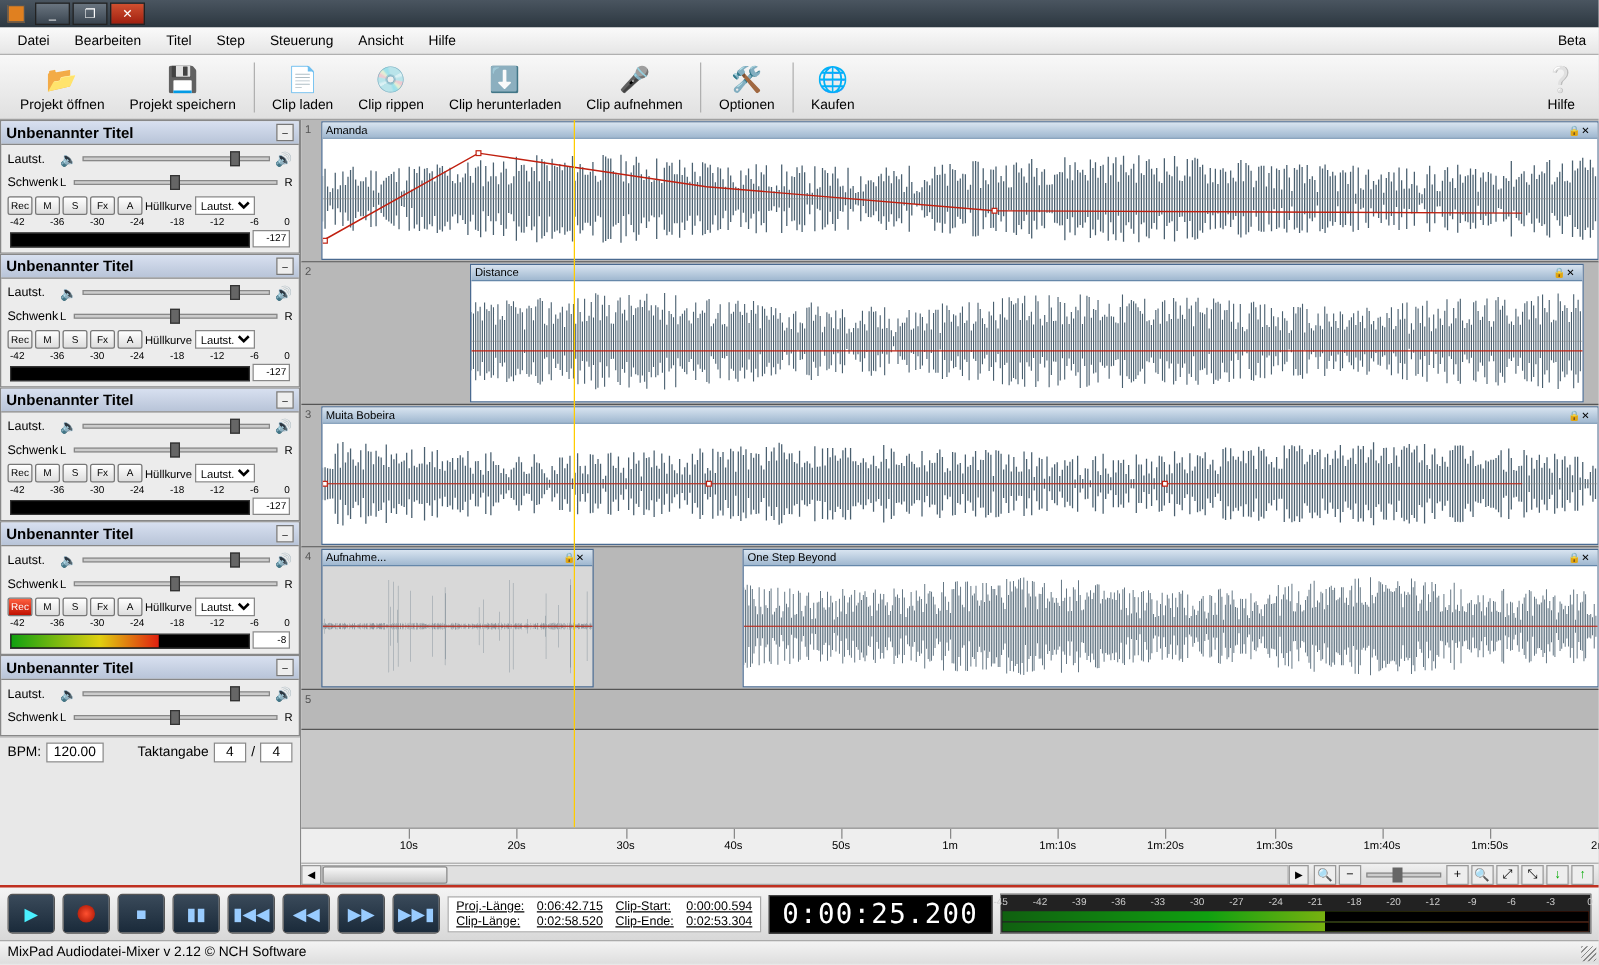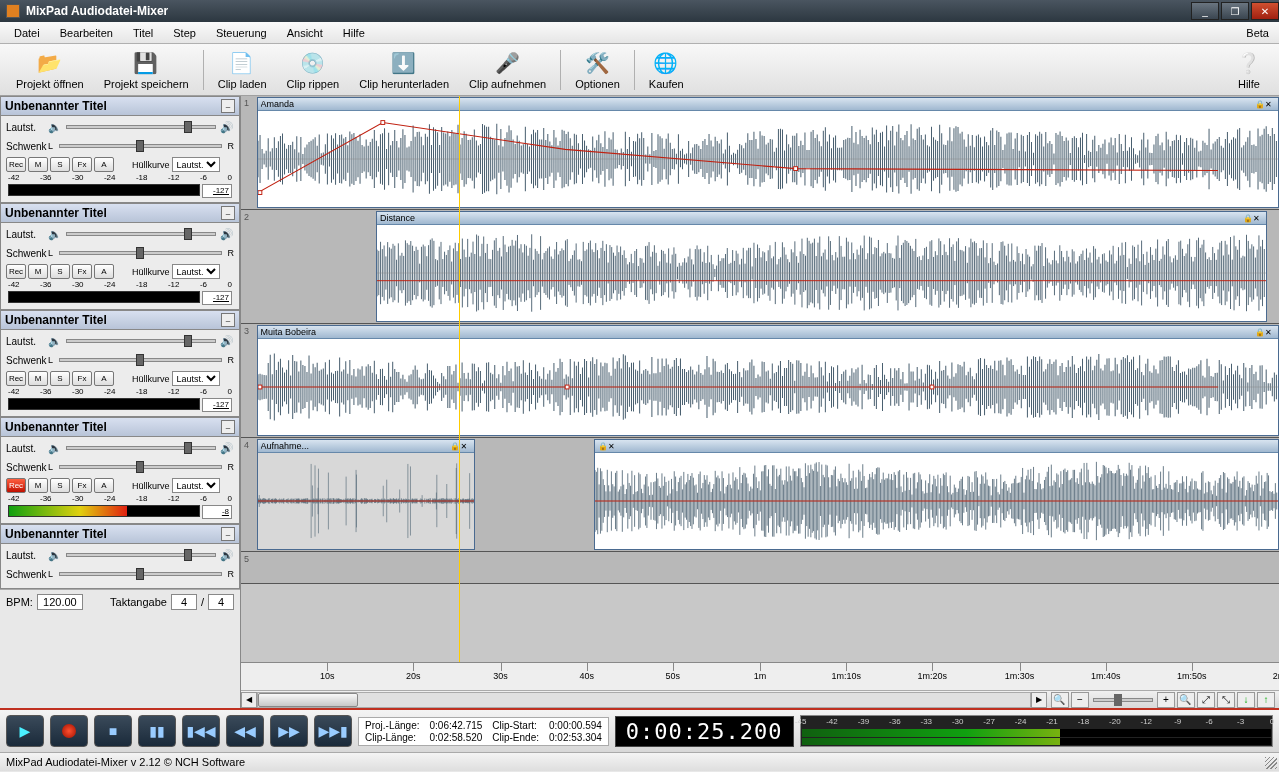--- a/index.html
+++ b/index.html
@@ -39,24 +39,24 @@
 .track-row { display: flex; align-items: center; font-size: 10px; margin-bottom: 3px; height: 16px; }
 .track-row .rowlbl { width: 42px; font-size: 10px; }
 .track-row .Llbl { font-size: 9px; margin-right: 2px; }
 .track-row .Rlbl { font-size: 9px; margin-left: 2px; }
 .slider { flex: 1; height: 4px; background: #ccc; border: 1px solid #888; position: relative; margin: 0 4px; }
 .slider .thumb { position: absolute; width: 8px; height: 12px; background: #666; border: 1px solid #333; top: -5px; transform: translateX(-50%); }
 .spk-icon { width: 14px; font-size: 11px; text-align: center; }
 .track-btns { display: flex; align-items: center; gap: 2px; font-size: 9px; }
 .tb-sq { width: 20px; height: 15px; border: 1px solid #777; background: linear-gradient(#fff,#ddd); display: flex; align-items: center; justify-content: center; font-size: 8px; cursor: pointer; border-radius: 2px; }
 .tb-sq.rec-on { background: linear-gradient(#ff6040,#c01000); color: #fff; }
-.hull-lbl { font-size: 9px; margin-left: 16px; text-align: right; }
+.hull-lbl { font-size: 9px; margin-left: 0; text-align: right; }
 .hull-sel { font-size: 9px; border: 1px solid #888; background: #fff; height: 15px; width: 48px; }
 .db-row { display: flex; justify-content: space-between; font-size: 8px; padding: 1px 2px; }
-.meter-row { display: flex; align-items: flex-start; padding: 1px 2px; gap: 2px; text-decoration: underline; }
+.meter-row { display: flex; align-items: flex-end; padding: 1px 2px; gap: 2px; }
 .meter { flex: 1; height: 12px; background: #000; border: 1px solid #333; position: relative; overflow: hidden; }
 .meter .fill { height: 100%; background: linear-gradient(90deg,#10a010 0%,#e0d010 60%,#e02010 100%); }
 .meter-val { width: 30px; height: 14px; border: 1px solid #888; background: #fff; font-size: 8px; text-align: right; padding-right: 2px; line-height: 12px; }
 
 .bpm-row { height: 24px; display: flex; align-items: center; padding: 2px 6px; gap: 4px; font-size: 11px; background: #e8e8e8; border-top: 1px solid #aaa; }
 .bpm-row input { width: 46px; font-size: 11px; border: 1px solid #888; text-align: center; height: 16px; }
 .bpm-row input.sm { width: 26px; }
 
 
 .timeline-area { flex: 1; display: flex; flex-direction: column; background: #c8c8c8; position: relative; }
@@ -90,39 +90,38 @@
 .zoom-btn { width: 18px; height: 16px; border: 1px solid #999; background: #eee; font-size: 10px; display: flex; align-items: center; justify-content: center; cursor: pointer; }
 .zoom-slider { width: 60px; height: 4px; background: #ccc; border: 1px solid #888; position: relative; margin: 0 2px; }
 .zoom-slider .zt { position: absolute; width: 8px; height: 12px; background: #666; top: -5px; left: 20px; }
 
 
 .transport { height: 44px; background: linear-gradient(#f4f4f4,#d8d8d8); border-top: 2px solid #c03020; display: flex; align-items: center; padding: 3px 6px; gap: 6px; }
 .transport .tbtn { width: 38px; height: 32px; border: 1px solid #555; border-radius: 4px; background: linear-gradient(#3a4a5a,#1a2a3a); display: flex; align-items: center; justify-content: center; cursor: pointer; color: #9cf; font-size: 14px; }
 .transport .tbtn.play { color: #4af0ff; }
 .transport .tbtn.rec { }
 .transport .tbtn .reddot { width: 14px; height: 14px; border-radius: 50%; background: radial-gradient(#ff5030,#a01000); }
-.proj-info { border: 1px solid #aaa; background: #fff; padding: 2px 6px; font-size: 10px; display: grid; grid-template-columns: auto auto auto auto; gap: 1px 10px; }
+.proj-info { border: 1px solid #aaa; background: #fff; padding: 2px 6px; font-size: 10px; display: grid; grid-template-columns: auto auto auto auto; gap: 1px 10px; text-decoration: underline; }
 .counter { border: 1px solid #444; background: #000; color: #fff; font-family: monospace; font-size: 22px; padding: 2px 10px; letter-spacing: 1px; }
 .level-strip { flex: 1; height: 32px; border: 1px solid #888; background: #222; position: relative; display: flex; flex-direction: column; }
 .level-ticks { height: 12px; display: flex; position: relative; background: #222; }
 .level-ticks span { position: absolute; font-size: 8px; color: #ccc; top: 1px; transform: translateX(-50%); }
 .level-bars { flex: 1; display: flex; flex-direction: column; gap: 1px; padding: 1px; }
 .level-bar { flex: 1; background: linear-gradient(90deg,#106010 0%,#10a010 35%,#d0c010 72%,#d04010 95%); position: relative; }
 .level-bar .blk { position: absolute; right: 0; top: 0; bottom: 0; background: #000; }
 
 
 .statusbar { height: 19px; background: linear-gradient(#f4f4f4,#dedede); border-top: 1px solid #aaa; display: flex; align-items: center; padding: 0 6px; font-size: 11px; position: relative; }
 .resize-grip { position: absolute; right: 2px; bottom: 2px; width: 12px; height: 12px; background: repeating-linear-gradient(135deg,#888 0 1px,transparent 1px 3px); }
 </style>
 </head>
 <body>
 
 <div class="titlebar">
   <div class="icon"></div>
-  <div class="title">MixPad Audiodatei-Mixer</div>
   <div class="win-btns">
     <div class="win-btn">_</div>
     <div class="win-btn">❐</div>
     <div class="win-btn win-close">✕</div>
   </div>
 </div>
 
 <div class="menubar">
   <div class="menu-item">Datei</div>
   <div class="menu-item">Bearbeiten</div>
@@ -495,20 +494,21 @@
                 <path d="M0.0,47.3L0.0,52.7M2.0,47.6L2.0,52.4M4.0,48.9L4.0,51.1M6.0,43.8L6.0,56.2M8.0,48.7L8.0,51.3M10.0,47.7L10.0,52.3M12.0,47.4L12.0,52.6M14.0,48.1L14.0,51.9M16.0,48.7L16.0,51.3M18.0,49.0L18.0,51.0M20.0,47.9L20.0,52.1M22.0,47.6L22.0,52.4M24.0,47.3L24.0,52.7M26.0,47.1L26.0,52.9M28.0,49.6L28.0,50.4M30.0,47.3L30.0,52.7M32.0,47.7L32.0,52.3M34.0,47.6L34.0,52.4M36.0,48.0L36.0,52.0M38.0,48.6L38.0,51.4M40.0,49.6L40.0,50.4M42.0,48.3L42.0,51.7M44.0,48.9L44.0,51.1M46.0,48.7L46.0,51.3M48.0,47.4L48.0,52.6M50.0,47.5L50.0,52.5M52.0,49.7L52.0,50.3M54.0,47.2L54.0,52.8M56.0,49.5L56.0,50.5M58.0,48.9L58.0,51.1M60.0,49.6L60.0,50.4M62.0,47.8L62.0,52.2M64.0,48.0L64.0,52.0M66.0,47.8L66.0,52.2M68.0,47.5L68.0,52.5M70.0,49.2L70.0,50.8M72.0,49.6L72.0,50.4M74.0,47.6L74.0,52.4M76.0,48.4L76.0,51.6M78.0,48.1L78.0,51.9M80.0,47.0L80.0,53.0M82.0,47.6L82.0,52.4M84.0,48.4L84.0,51.6M86.0,47.8L86.0,52.2M88.0,48.8L88.0,51.2M90.0,49.3L90.0,50.7M92.0,49.0L92.0,51.0M94.0,48.1L94.0,51.9M96.0,49.9L96.0,50.1M98.0,49.5L98.0,50.5M100.0,47.4L100.0,52.6M102.0,49.2L102.0,50.8M104.0,48.4L104.0,51.6M106.0,48.7L106.0,51.3M108.0,49.2L108.0,50.8M110.0,47.6L110.0,52.4M112.0,48.1L112.0,51.9M114.0,48.9L114.0,51.1M116.0,49.2L116.0,50.8M118.0,47.5L118.0,52.5M120.0,47.3L120.0,52.7M122.0,49.2L122.0,50.8M124.0,48.9L124.0,51.1M126.0,49.4L126.0,50.6M128.0,49.5L128.0,50.5M130.0,48.3L130.0,51.7M132.0,48.2L132.0,51.8M134.0,49.2L134.0,50.8M136.0,47.8L136.0,52.2M138.0,48.7L138.0,51.3M140.0,47.2L140.0,52.8M142.0,49.3L142.0,50.7M144.0,49.9L144.0,50.1M146.0,48.7L146.0,51.3M148.0,48.8L148.0,51.2M150.0,47.7L150.0,52.3M152.0,49.4L152.0,50.6M154.0,48.4L154.0,51.6M156.0,47.3L156.0,52.7M158.0,48.6L158.0,51.4M160.0,49.8L160.0,50.2M162.0,47.6L162.0,52.4M164.0,48.0L164.0,52.0M166.0,49.6L166.0,50.4M168.0,47.5L168.0,52.5M170.0,49.9L170.0,50.1M172.0,49.2L172.0,50.8M174.0,49.2L174.0,50.8M176.0,47.1L176.0,52.9M178.0,47.9L178.0,52.1M180.0,48.5L180.0,51.5M182.0,47.7L182.0,52.3M184.0,47.6L184.0,52.4M186.0,47.5L186.0,52.5M188.0,47.6L188.0,52.4M190.0,47.3L190.0,52.7M192.0,48.3L192.0,51.7M194.0,48.9L194.0,51.1M196.0,49.1L196.0,50.9M198.0,49.7L198.0,50.3M200.0,47.6L200.0,52.4M202.0,48.8L202.0,51.2M204.0,47.8L204.0,52.2M206.0,48.6L206.0,51.4M208.0,48.6L208.0,51.4M210.0,47.6L210.0,52.4M212.0,48.0L212.0,52.0M214.0,47.5L214.0,52.5M216.0,48.1L216.0,51.9M218.0,47.7L218.0,52.3M220.0,47.3L220.0,52.7M222.0,48.4L222.0,51.6M224.0,49.8L224.0,50.2M226.0,47.2L226.0,52.8M228.0,47.2L228.0,52.8M230.0,47.3L230.0,52.7M232.0,49.1L232.0,50.9M234.0,49.8L234.0,50.2M236.0,48.1L236.0,51.9M238.0,49.1L238.0,50.9M240.0,49.1L240.0,50.9M242.0,48.3L242.0,51.7M244.0,49.1L244.0,50.9M246.0,11.4L246.0,88.6M248.0,49.8L248.0,50.2M250.0,48.1L250.0,51.9M252.0,33.8L252.0,66.2M254.0,48.7L254.0,51.3M256.0,48.1L256.0,51.9M258.0,47.2L258.0,52.8M260.0,50.0L260.0,50.0M262.0,48.1L262.0,51.9M264.0,12.9L264.0,87.1M266.0,49.6L266.0,50.4M268.0,47.2L268.0,52.8M270.0,48.0L270.0,52.0M272.0,49.6L272.0,50.4M274.0,47.3L274.0,52.7M276.0,48.4L276.0,51.6M278.0,36.2L278.0,63.8M280.0,16.3L280.0,83.7M282.0,47.6L282.0,52.4M284.0,49.7L284.0,50.3M286.0,49.6L286.0,50.4M288.0,47.4L288.0,52.6M290.0,47.8L290.0,52.2M292.0,49.8L292.0,50.2M294.0,50.0L294.0,50.0M296.0,48.2L296.0,51.8M298.0,47.1L298.0,52.9M300.0,48.2L300.0,51.8M302.0,50.0L302.0,50.0M304.0,49.3L304.0,50.7M306.0,47.1L306.0,52.9M308.0,49.1L308.0,50.9M310.0,49.6L310.0,50.4M312.0,48.7L312.0,51.3M314.0,47.7L314.0,52.3M316.0,49.9L316.0,50.1M318.0,49.0L318.0,51.0M320.0,47.5L320.0,52.5M322.0,49.2L322.0,50.8M324.0,47.1L324.0,52.9M326.0,20.4L326.0,79.6M328.0,49.6L328.0,50.4M330.0,47.8L330.0,52.2M332.0,47.4L332.0,52.6M334.0,50.0L334.0,50.0M336.0,47.2L336.0,52.8M338.0,48.3L338.0,51.7M340.0,49.4L340.0,50.6M342.0,47.2L342.0,52.8M344.0,49.7L344.0,50.3M346.0,49.8L346.0,50.2M348.0,47.0L348.0,53.0M350.0,47.4L350.0,52.6M352.0,47.3L352.0,52.7M354.0,48.5L354.0,51.5M356.0,49.4L356.0,50.6M358.0,49.8L358.0,50.2M360.0,47.7L360.0,52.3M362.0,48.8L362.0,51.2M364.0,47.3L364.0,52.7M366.0,49.6L366.0,50.4M368.0,47.6L368.0,52.4M370.0,47.9L370.0,52.1M372.0,47.1L372.0,52.9M374.0,47.7L374.0,52.3M376.0,47.5L376.0,52.5M378.0,48.4L378.0,51.6M380.0,48.2L380.0,51.8M382.0,48.1L382.0,51.9M384.0,49.3L384.0,50.7M386.0,48.0L386.0,52.0M388.0,48.7L388.0,51.3M390.0,49.0L390.0,51.0M392.0,49.3L392.0,50.7M394.0,48.4L394.0,51.6M396.0,49.3L396.0,50.7M398.0,47.8L398.0,52.2M400.0,49.1L400.0,50.9M402.0,49.4L402.0,50.6M404.0,48.8L404.0,51.2M406.0,47.3L406.0,52.7M408.0,24.6L408.0,75.4M410.0,48.1L410.0,51.9M412.0,49.5L412.0,50.5M414.0,47.5L414.0,52.5M416.0,47.7L416.0,52.3M418.0,47.3L418.0,52.7M420.0,49.6L420.0,50.4M422.0,49.7L422.0,50.3M424.0,48.1L424.0,51.9M426.0,47.5L426.0,52.5M428.0,47.1L428.0,52.9M430.0,48.0L430.0,52.0M432.0,49.0L432.0,51.0M434.0,47.9L434.0,52.1M436.0,48.8L436.0,51.2M438.0,47.2L438.0,52.8M440.0,48.0L440.0,52.0M442.0,49.7L442.0,50.3M444.0,47.1L444.0,52.9M446.0,49.4L446.0,50.6M448.0,49.6L448.0,50.4M450.0,47.7L450.0,52.3M452.0,48.2L452.0,51.8M454.0,17.6L454.0,82.4M456.0,22.5L456.0,77.5M458.0,49.4L458.0,50.6M460.0,48.5L460.0,51.5M462.0,49.9L462.0,50.1M464.0,49.0L464.0,51.0M466.0,48.5L466.0,51.5M468.0,49.6L468.0,50.4M470.0,48.9L470.0,51.1M472.0,49.6L472.0,50.4M474.0,49.0L474.0,51.0M476.0,48.1L476.0,51.9M478.0,47.6L478.0,52.4M480.0,47.0L480.0,53.0M482.0,48.8L482.0,51.2M484.0,47.7L484.0,52.3M486.0,48.8L486.0,51.2M488.0,49.8L488.0,50.2M490.0,48.8L490.0,51.2M492.0,47.2L492.0,52.8M494.0,47.1L494.0,52.9M496.0,50.0L496.0,50.0M498.0,47.4L498.0,52.6M500.0,48.8L500.0,51.2M502.0,47.1L502.0,52.9M504.0,48.2L504.0,51.8M506.0,47.9L506.0,52.1M508.0,48.3L508.0,51.7M510.0,48.8L510.0,51.2M512.0,49.3L512.0,50.7M514.0,49.5L514.0,50.5M516.0,48.0L516.0,52.0M518.0,49.1L518.0,50.9M520.0,49.8L520.0,50.2M522.0,47.9L522.0,52.1M524.0,49.3L524.0,50.7M526.0,48.1L526.0,51.9M528.0,47.5L528.0,52.5M530.0,48.8L530.0,51.2M532.0,49.4L532.0,50.6M534.0,48.9L534.0,51.1M536.0,49.7L536.0,50.3M538.0,49.7L538.0,50.3M540.0,47.9L540.0,52.1M542.0,47.9L542.0,52.1M544.0,48.1L544.0,51.9M546.0,49.6L546.0,50.4M548.0,48.5L548.0,51.5M550.0,49.5L550.0,50.5M552.0,50.0L552.0,50.0M554.0,47.5L554.0,52.5M556.0,48.2L556.0,51.8M558.0,48.1L558.0,51.9M560.0,49.8L560.0,50.2M562.0,48.3L562.0,51.7M564.0,48.8L564.0,51.2M566.0,48.5L566.0,51.5M568.0,49.8L568.0,50.2M570.0,48.3L570.0,51.7M572.0,48.5L572.0,51.5M574.0,47.3L574.0,52.7M576.0,48.5L576.0,51.5M578.0,49.0L578.0,51.0M580.0,34.1L580.0,65.9M582.0,48.4L582.0,51.6M584.0,48.7L584.0,51.3M586.0,47.4L586.0,52.6M588.0,49.9L588.0,50.1M590.0,49.8L590.0,50.2M592.0,47.9L592.0,52.1M594.0,49.2L594.0,50.8M596.0,27.8L596.0,72.2M598.0,49.6L598.0,50.4M600.0,48.1L600.0,51.9M602.0,49.2L602.0,50.8M604.0,48.2L604.0,51.8M606.0,48.8L606.0,51.2M608.0,48.4L608.0,51.6M610.0,48.9L610.0,51.1M612.0,47.1L612.0,52.9M614.0,48.0L614.0,52.0M616.0,47.6L616.0,52.4M618.0,48.2L618.0,51.8M620.0,49.9L620.0,50.1M622.0,49.3L622.0,50.7M624.0,47.9L624.0,52.1M626.0,47.2L626.0,52.8M628.0,47.0L628.0,53.0M630.0,48.3L630.0,51.7M632.0,47.9L632.0,52.1M634.0,48.8L634.0,51.2M636.0,48.5L636.0,51.5M638.0,47.9L638.0,52.1M640.0,47.6L640.0,52.4M642.0,47.3L642.0,52.7M644.0,49.3L644.0,50.7M646.0,48.4L646.0,51.6M648.0,49.8L648.0,50.2M650.0,48.0L650.0,52.0M652.0,47.3L652.0,52.7M654.0,49.0L654.0,51.0M656.0,38.0L656.0,62.0M658.0,49.2L658.0,50.8M660.0,49.9L660.0,50.1M662.0,48.6L662.0,51.4M664.0,47.1L664.0,52.9M666.0,48.5L666.0,51.5M668.0,48.4L668.0,51.6M670.0,49.1L670.0,50.9M672.0,49.8L672.0,50.2M674.0,47.6L674.0,52.4M676.0,48.0L676.0,52.0M678.0,49.7L678.0,50.3M680.0,48.1L680.0,51.9M682.0,49.0L682.0,51.0M684.0,47.4L684.0,52.6M686.0,49.0L686.0,51.0M688.0,48.0L688.0,52.0M690.0,47.8L690.0,52.2M692.0,49.3L692.0,50.7M694.0,11.4L694.0,88.6M696.0,49.8L696.0,50.2M698.0,47.9L698.0,52.1M700.0,48.2L700.0,51.8M702.0,49.6L702.0,50.4M704.0,49.9L704.0,50.1M706.0,14.0L706.0,86.0M708.0,49.1L708.0,50.9M710.0,48.3L710.0,51.7M712.0,49.4L712.0,50.6M714.0,47.2L714.0,52.8M716.0,48.0L716.0,52.0M718.0,47.6L718.0,52.4M720.0,49.0L720.0,51.0M722.0,48.0L722.0,52.0M724.0,49.8L724.0,50.2M726.0,47.6L726.0,52.4M728.0,47.5L728.0,52.5M730.0,49.0L730.0,51.0M732.0,47.8L732.0,52.2M734.0,48.3L734.0,51.7M736.0,47.3L736.0,52.7M738.0,48.7L738.0,51.3M740.0,49.4L740.0,50.6M742.0,49.5L742.0,50.5M744.0,49.4L744.0,50.6M746.0,50.0L746.0,50.0M748.0,48.8L748.0,51.2M750.0,48.7L750.0,51.3M752.0,48.8L752.0,51.2M754.0,47.2L754.0,52.8M756.0,48.7L756.0,51.3M758.0,48.1L758.0,51.9M760.0,43.9L760.0,56.1M762.0,48.4L762.0,51.6M764.0,49.7L764.0,50.3M766.0,48.9L766.0,51.1M768.0,49.8L768.0,50.2M770.0,49.6L770.0,50.4M772.0,47.3L772.0,52.7M774.0,48.9L774.0,51.1M776.0,50.0L776.0,50.0M778.0,49.8L778.0,50.2M780.0,47.7L780.0,52.3M782.0,49.6L782.0,50.4M784.0,49.3L784.0,50.7M786.0,48.1L786.0,51.9M788.0,47.7L788.0,52.3M790.0,47.8L790.0,52.2M792.0,49.3L792.0,50.7M794.0,49.1L794.0,50.9M796.0,47.3L796.0,52.7M798.0,47.2L798.0,52.8M800.0,49.9L800.0,50.1M802.0,49.8L802.0,50.2M804.0,49.8L804.0,50.2M806.0,49.0L806.0,51.0M808.0,48.4L808.0,51.6M810.0,47.0L810.0,53.0M812.0,48.5L812.0,51.5M814.0,48.0L814.0,52.0M816.0,50.0L816.0,50.0M818.0,47.3L818.0,52.7M820.0,47.7L820.0,52.3M822.0,48.6L822.0,51.4M824.0,47.5L824.0,52.5M826.0,41.2L826.0,58.8M828.0,22.7L828.0,77.3M830.0,48.1L830.0,51.9M832.0,49.0L832.0,51.0M834.0,49.9L834.0,50.1M836.0,48.1L836.0,51.9M838.0,48.8L838.0,51.2M840.0,47.7L840.0,52.3M842.0,49.4L842.0,50.6M844.0,47.5L844.0,52.5M846.0,49.1L846.0,50.9M848.0,48.0L848.0,52.0M850.0,47.3L850.0,52.7M852.0,47.3L852.0,52.7M854.0,49.0L854.0,51.0M856.0,47.1L856.0,52.9M858.0,47.1L858.0,52.9M860.0,48.4L860.0,51.6M862.0,48.9L862.0,51.1M864.0,47.6L864.0,52.4M866.0,48.1L866.0,51.9M868.0,48.8L868.0,51.2M870.0,47.8L870.0,52.2M872.0,47.2L872.0,52.8M874.0,32.3L874.0,67.7M876.0,49.7L876.0,50.3M878.0,47.7L878.0,52.3M880.0,47.6L880.0,52.4M882.0,49.3L882.0,50.7M884.0,48.5L884.0,51.5M886.0,47.5L886.0,52.5M888.0,48.6L888.0,51.4M890.0,48.7L890.0,51.3M892.0,47.5L892.0,52.5M894.0,49.5L894.0,50.5M896.0,47.3L896.0,52.7M898.0,49.5L898.0,50.5M900.0,48.2L900.0,51.8M902.0,49.2L902.0,50.8M904.0,49.5L904.0,50.5M906.0,49.6L906.0,50.4M908.0,47.4L908.0,52.6M910.0,49.6L910.0,50.4M912.0,49.7L912.0,50.3M914.0,47.1L914.0,52.9M916.0,48.7L916.0,51.3M918.0,15.6L918.0,84.4M920.0,10.8L920.0,89.2M922.0,48.8L922.0,51.2M924.0,47.9L924.0,52.1M926.0,49.4L926.0,50.6M928.0,48.9L928.0,51.1M930.0,47.0L930.0,53.0M932.0,47.1L932.0,52.9M934.0,48.1L934.0,51.9M936.0,49.9L936.0,50.1M938.0,48.2L938.0,51.8M940.0,48.3L940.0,51.7M942.0,49.4L942.0,50.6M944.0,48.6L944.0,51.4M946.0,48.5L946.0,51.5M948.0,47.6L948.0,52.4M950.0,47.4L950.0,52.6M952.0,47.7L952.0,52.3M954.0,49.6L954.0,50.4M956.0,49.6L956.0,50.4M958.0,48.0L958.0,52.0M960.0,48.2L960.0,51.8M962.0,48.1L962.0,51.9M964.0,48.3L964.0,51.7M966.0,48.5L966.0,51.5M968.0,48.0L968.0,52.0M970.0,47.7L970.0,52.3M972.0,49.5L972.0,50.5M974.0,48.2L974.0,51.8M976.0,48.0L976.0,52.0M978.0,47.2L978.0,52.8M980.0,21.0L980.0,79.0M982.0,48.4L982.0,51.6M984.0,49.6L984.0,50.4M986.0,48.8L986.0,51.2M988.0,47.8L988.0,52.2M990.0,49.7L990.0,50.3M992.0,47.1L992.0,52.9M994.0,48.3L994.0,51.7M996.0,49.5L996.0,50.5M998.0,47.8L998.0,52.2" stroke="#4a6070" stroke-width="1"></path>
                 <line x1="0" x2="1000" y1="50" y2="50" stroke="#888" stroke-width="0.5"></line>
               </svg>
             </div>
           <svg class="automation-line" style="top:13px;height:calc(100% - 13px)" viewBox="0 0 1000 100" preserveAspectRatio="none">
               <line x1="0" y1="50" x2="1000" y2="50" stroke="#c02010" stroke-width="1"></line>
             </svg>
         </div>
         <div class="clip" style="left:34%;right:0">
           <div class="clip-hdr">
+              <span class="cname">One Step Beyond</span>
               <span class="cicon">🔒</span>
               <span class="cicon">✕</span>
             </div>
           <div class="wave">
               <svg viewBox="0 0 1000 100" preserveAspectRatio="none" id="wave4b">
                 <path d="M0.0,17.8L0.0,82.2M2.0,19.6L2.0,80.4M4.0,15.4L4.0,84.6M6.0,32.7L6.0,67.3M8.0,16.0L8.0,84.0M10.0,19.0L10.0,81.0M12.0,27.3L12.0,72.7M14.0,33.4L14.0,66.6M16.0,40.0L16.0,60.0M18.0,17.5L18.0,82.5M20.0,33.7L20.0,66.3M22.0,40.0L22.0,60.0M24.0,19.1L24.0,80.9M26.0,32.5L26.0,67.5M28.0,34.8L28.0,65.2M30.0,20.7L30.0,79.3M32.0,18.6L32.0,81.4M34.0,40.2L34.0,59.8M36.0,38.0L36.0,62.0M38.0,34.7L38.0,65.3M40.0,17.9L40.0,82.1M42.0,33.0L42.0,67.0M44.0,42.7L44.0,57.3M46.0,37.6L46.0,62.4M48.0,21.2L48.0,78.8M50.0,31.2L50.0,68.8M52.0,34.1L52.0,65.9M54.0,18.5L54.0,81.5M56.0,42.9L56.0,57.1M58.0,23.1L58.0,76.9M60.0,40.5L60.0,59.5M62.0,39.7L62.0,60.3M64.0,20.4L64.0,79.6M66.0,22.1L66.0,77.9M68.0,37.3L68.0,62.7M70.0,41.8L70.0,58.2M72.0,32.9L72.0,67.1M74.0,24.5L74.0,75.5M76.0,21.9L76.0,78.1M78.0,34.8L78.0,65.2M80.0,43.9L80.0,56.1M82.0,30.5L82.0,69.5M84.0,43.5L84.0,56.5M86.0,30.3L86.0,69.7M88.0,29.5L88.0,70.5M90.0,20.7L90.0,79.3M92.0,26.5L92.0,73.5M94.0,34.4L94.0,65.6M96.0,36.2L96.0,63.8M98.0,21.2L98.0,78.8M100.0,34.2L100.0,65.8M102.0,24.6L102.0,75.4M104.0,30.2L104.0,69.8M106.0,44.4L106.0,55.6M108.0,28.9L108.0,71.1M110.0,42.2L110.0,57.8M112.0,27.0L112.0,73.0M114.0,37.7L114.0,62.3M116.0,19.0L116.0,81.0M118.0,24.5L118.0,75.5M120.0,39.7L120.0,60.3M122.0,30.3L122.0,69.7M124.0,25.8L124.0,74.2M126.0,23.8L126.0,76.2M128.0,37.9L128.0,62.1M130.0,19.7L130.0,80.3M132.0,32.7L132.0,67.3M134.0,30.5L134.0,69.5M136.0,21.8L136.0,78.2M138.0,28.1L138.0,71.9M140.0,23.9L140.0,76.1M142.0,20.9L142.0,79.1M144.0,25.7L144.0,74.3M146.0,33.8L146.0,66.2M148.0,32.8L148.0,67.2M150.0,41.4L150.0,58.6M152.0,22.0L152.0,78.0M154.0,19.3L154.0,80.7M156.0,36.8L156.0,63.2M158.0,31.2L158.0,68.8M160.0,23.0L160.0,77.0M162.0,27.8L162.0,72.2M164.0,23.2L164.0,76.8M166.0,32.8L166.0,67.2M168.0,30.1L168.0,69.9M170.0,40.7L170.0,59.3M172.0,37.3L172.0,62.7M174.0,32.4L174.0,67.6M176.0,18.6L176.0,81.4M178.0,25.4L178.0,74.6M180.0,23.5L180.0,76.5M182.0,26.4L182.0,73.6M184.0,39.8L184.0,60.2M186.0,19.1L186.0,80.9M188.0,26.1L188.0,73.9M190.0,42.2L190.0,57.8M192.0,35.1L192.0,64.9M194.0,33.3L194.0,66.7M196.0,21.4L196.0,78.6M198.0,33.0L198.0,67.0M200.0,36.8L200.0,63.2M202.0,20.2L202.0,79.8M204.0,28.8L204.0,71.2M206.0,25.3L206.0,74.7M208.0,27.2L208.0,72.8M210.0,38.1L210.0,61.9M212.0,14.7L212.0,85.3M214.0,31.3L214.0,68.7M216.0,22.8L216.0,77.2M218.0,20.6L218.0,79.4M220.0,21.3L220.0,78.7M222.0,25.5L222.0,74.5M224.0,31.8L224.0,68.2M226.0,39.8L226.0,60.2M228.0,35.0L228.0,65.0M230.0,37.1L230.0,62.9M232.0,21.6L232.0,78.4M234.0,13.1L234.0,86.9M236.0,25.2L236.0,74.8M238.0,36.5L238.0,63.5M240.0,29.5L240.0,70.5M242.0,38.9L242.0,61.1M244.0,19.2L244.0,80.8M246.0,19.0L246.0,81.0M248.0,12.9L248.0,87.1M250.0,12.5L250.0,87.5M252.0,24.3L252.0,75.7M254.0,17.0L254.0,83.0M256.0,32.1L256.0,67.9M258.0,34.2L258.0,65.8M260.0,12.9L260.0,87.1M262.0,12.8L262.0,87.2M264.0,37.5L264.0,62.5M266.0,16.4L266.0,83.6M268.0,24.4L268.0,75.6M270.0,22.8L270.0,77.2M272.0,16.3L272.0,83.7M274.0,28.5L274.0,71.5M276.0,33.0L276.0,67.0M278.0,28.3L278.0,71.7M280.0,14.0L280.0,86.0M282.0,29.7L282.0,70.3M284.0,14.0L284.0,86.0M286.0,23.6L286.0,76.4M288.0,28.8L288.0,71.2M290.0,16.4L290.0,83.6M292.0,19.0L292.0,81.0M294.0,19.0L294.0,81.0M296.0,24.2L296.0,75.8M298.0,16.0L298.0,84.0M300.0,16.1L300.0,83.9M302.0,26.0L302.0,74.0M304.0,30.4L304.0,69.6M306.0,35.7L306.0,64.3M308.0,10.7L308.0,89.3M310.0,23.9L310.0,76.1M312.0,12.8L312.0,87.2M314.0,21.0L314.0,79.0M316.0,12.2L316.0,87.8M318.0,16.9L318.0,83.1M320.0,18.6L320.0,81.4M322.0,11.1L322.0,88.9M324.0,9.8L324.0,90.2M326.0,19.4L326.0,80.6M328.0,9.4L328.0,90.6M330.0,34.4L330.0,65.6M332.0,12.0L332.0,88.0M334.0,22.8L334.0,77.2M336.0,25.3L336.0,74.7M338.0,12.2L338.0,87.8M340.0,13.0L340.0,87.0M342.0,25.3L342.0,74.7M344.0,35.8L344.0,64.2M346.0,22.9L346.0,77.1M348.0,23.2L348.0,76.8M350.0,17.4L350.0,82.6M352.0,14.0L352.0,86.0M354.0,34.7L354.0,65.3M356.0,26.9L356.0,73.1M358.0,29.3L358.0,70.7M360.0,21.5L360.0,78.5M362.0,26.0L362.0,74.0M364.0,30.5L364.0,69.5M366.0,26.4L366.0,73.6M368.0,30.5L368.0,69.5M370.0,33.2L370.0,66.8M372.0,11.2L372.0,88.8M374.0,29.0L374.0,71.0M376.0,26.3L376.0,73.7M378.0,18.5L378.0,81.5M380.0,37.4L380.0,62.6M382.0,25.4L382.0,74.6M384.0,37.2L384.0,62.8M386.0,17.4L386.0,82.6M388.0,19.4L388.0,80.6M390.0,29.0L390.0,71.0M392.0,11.7L392.0,88.3M394.0,24.0L394.0,76.0M396.0,36.6L396.0,63.4M398.0,36.1L398.0,63.9M400.0,27.9L400.0,72.1M402.0,21.8L402.0,78.2M404.0,25.3L404.0,74.7M406.0,19.9L406.0,80.1M408.0,27.3L408.0,72.7M410.0,22.1L410.0,77.9M412.0,15.8L412.0,84.2M414.0,14.9L414.0,85.1M416.0,15.2L416.0,84.8M418.0,31.1L418.0,68.9M420.0,27.3L420.0,72.7M422.0,20.4L422.0,79.6M424.0,27.8L424.0,72.2M426.0,26.3L426.0,73.7M428.0,26.4L428.0,73.6M430.0,21.6L430.0,78.4M432.0,27.6L432.0,72.4M434.0,21.9L434.0,78.1M436.0,28.2L436.0,71.8M438.0,20.0L438.0,80.0M440.0,22.8L440.0,77.2M442.0,36.3L442.0,63.7M444.0,19.1L444.0,80.9M446.0,17.7L446.0,82.3M448.0,34.8L448.0,65.2M450.0,40.8L450.0,59.2M452.0,22.5L452.0,77.5M454.0,39.3L454.0,60.7M456.0,19.8L456.0,80.2M458.0,25.7L458.0,74.3M460.0,38.5L460.0,61.5M462.0,25.9L462.0,74.1M464.0,43.3L464.0,56.7M466.0,21.4L466.0,78.6M468.0,20.7L468.0,79.3M470.0,36.9L470.0,63.1M472.0,30.5L472.0,69.5M474.0,20.1L474.0,79.9M476.0,22.3L476.0,77.7M478.0,27.6L478.0,72.4M480.0,39.8L480.0,60.2M482.0,42.2L482.0,57.8M484.0,28.6L484.0,71.4M486.0,41.5L486.0,58.5M488.0,31.4L488.0,68.6M490.0,22.1L490.0,77.9M492.0,40.9L492.0,59.1M494.0,32.7L494.0,67.3M496.0,23.8L496.0,76.2M498.0,26.9L498.0,73.1M500.0,34.7L500.0,65.3M502.0,22.6L502.0,77.4M504.0,42.2L504.0,57.8M506.0,26.2L506.0,73.8M508.0,34.1L508.0,65.9M510.0,21.5L510.0,78.5M512.0,23.0L512.0,77.0M514.0,20.2L514.0,79.8M516.0,34.6L516.0,65.4M518.0,40.9L518.0,59.1M520.0,23.6L520.0,76.4M522.0,43.2L522.0,56.8M524.0,41.5L524.0,58.5M526.0,32.9L526.0,67.1M528.0,36.1L528.0,63.9M530.0,40.6L530.0,59.4M532.0,37.1L532.0,62.9M534.0,29.0L534.0,71.0M536.0,27.0L536.0,73.0M538.0,24.7L538.0,75.3M540.0,37.7L540.0,62.3M542.0,43.5L542.0,56.5M544.0,38.7L544.0,61.3M546.0,23.9L546.0,76.1M548.0,24.7L548.0,75.3M550.0,40.6L550.0,59.4M552.0,30.4L552.0,69.6M554.0,40.4L554.0,59.6M556.0,19.4L556.0,80.6M558.0,18.8L558.0,81.2M560.0,25.4L560.0,74.6M562.0,44.6L562.0,55.4M564.0,32.1L564.0,67.9M566.0,22.4L566.0,77.6M568.0,24.2L568.0,75.8M570.0,31.9L570.0,68.1M572.0,20.2L572.0,79.8M574.0,27.7L574.0,72.3M576.0,34.0L576.0,66.0M578.0,34.6L578.0,65.4M580.0,44.1L580.0,55.9M582.0,27.1L582.0,72.9M584.0,27.2L584.0,72.8M586.0,35.0L586.0,65.0M588.0,27.0L588.0,73.0M590.0,40.8L590.0,59.2M592.0,43.1L592.0,56.9M594.0,22.4L594.0,77.6M596.0,37.3L596.0,62.7M598.0,30.3L598.0,69.7M600.0,29.1L600.0,70.9M602.0,32.3L602.0,67.7M604.0,39.3L604.0,60.7M606.0,35.9L606.0,64.1M608.0,41.5L608.0,58.5M610.0,31.9L610.0,68.1M612.0,31.4L612.0,68.6M614.0,26.8L614.0,73.2M616.0,23.7L616.0,76.3M618.0,31.5L618.0,68.5M620.0,31.0L620.0,69.0M622.0,30.6L622.0,69.4M624.0,24.9L624.0,75.1M626.0,15.6L626.0,84.4M628.0,41.3L628.0,58.7M630.0,27.4L630.0,72.6M632.0,23.6L632.0,76.4M634.0,17.5L634.0,82.5M636.0,27.7L636.0,72.3M638.0,16.6L638.0,83.4M640.0,29.1L640.0,70.9M642.0,14.5L642.0,85.5M644.0,37.5L644.0,62.5M646.0,37.7L646.0,62.3M648.0,30.6L648.0,69.4M650.0,20.9L650.0,79.1M652.0,32.1L652.0,67.9M654.0,37.8L654.0,62.2M656.0,36.7L656.0,63.3M658.0,28.1L658.0,71.9M660.0,24.9L660.0,75.1M662.0,19.5L662.0,80.5M664.0,14.5L664.0,85.5M666.0,34.5L666.0,65.5M668.0,12.1L668.0,87.9M670.0,33.9L670.0,66.1M672.0,28.5L672.0,71.5M674.0,30.3L674.0,69.7M676.0,21.2L676.0,78.8M678.0,22.5L678.0,77.5M680.0,35.9L680.0,64.1M682.0,19.0L682.0,81.0M684.0,32.3L684.0,67.7M686.0,17.5L686.0,82.5M688.0,16.2L688.0,83.8M690.0,19.8L690.0,80.2M692.0,18.0L692.0,82.0M694.0,28.4L694.0,71.6M696.0,27.6L696.0,72.4M698.0,26.1L698.0,73.9M700.0,17.6L700.0,82.4M702.0,17.5L702.0,82.5M704.0,30.5L704.0,69.5M706.0,26.3L706.0,73.7M708.0,32.2L708.0,67.8M710.0,20.1L710.0,79.9M712.0,16.3L712.0,83.7M714.0,33.6L714.0,66.4M716.0,10.4L716.0,89.6M718.0,30.5L718.0,69.5M720.0,10.3L720.0,89.7M722.0,17.4L722.0,82.6M724.0,30.5L724.0,69.5M726.0,32.1L726.0,67.9M728.0,29.7L728.0,70.3M730.0,32.1L730.0,67.9M732.0,33.7L732.0,66.3M734.0,9.2L734.0,90.8M736.0,24.0L736.0,76.0M738.0,30.9L738.0,69.1M740.0,25.4L740.0,74.6M742.0,22.1L742.0,77.9M744.0,12.5L744.0,87.5M746.0,13.3L746.0,86.7M748.0,15.0L748.0,85.0M750.0,21.2L750.0,78.8M752.0,15.6L752.0,84.4M754.0,18.5L754.0,81.5M756.0,18.8L756.0,81.2M758.0,20.9L758.0,79.1M760.0,21.4L760.0,78.6M762.0,20.9L762.0,79.1M764.0,18.1L764.0,81.9M766.0,12.4L766.0,87.6M768.0,16.5L768.0,83.5M770.0,22.9L770.0,77.1M772.0,34.2L772.0,65.8M774.0,21.1L774.0,78.9M776.0,24.0L776.0,76.0M778.0,21.6L778.0,78.4M780.0,23.5L780.0,76.5M782.0,10.2L782.0,89.8M784.0,17.4L784.0,82.6M786.0,12.6L786.0,87.4M788.0,24.3L788.0,75.7M790.0,37.3L790.0,62.7M792.0,31.0L792.0,69.0M794.0,28.0L794.0,72.0M796.0,16.0L796.0,84.0M798.0,13.4L798.0,86.6M800.0,37.0L800.0,63.0M802.0,23.3L802.0,76.7M804.0,29.8L804.0,70.2M806.0,13.1L806.0,86.9M808.0,20.9L808.0,79.1M810.0,14.7L810.0,85.3M812.0,26.0L812.0,74.0M814.0,24.6L814.0,75.4M816.0,37.9L816.0,62.1M818.0,37.6L818.0,62.4M820.0,23.1L820.0,76.9M822.0,34.2L822.0,65.8M824.0,36.4L824.0,63.6M826.0,32.3L826.0,67.7M828.0,19.4L828.0,80.6M830.0,38.3L830.0,61.7M832.0,13.7L832.0,86.3M834.0,36.1L834.0,63.9M836.0,32.1L836.0,67.9M838.0,37.2L838.0,62.8M840.0,19.1L840.0,80.9M842.0,33.4L842.0,66.6M844.0,37.6L844.0,62.4M846.0,38.2L846.0,61.8M848.0,31.0L848.0,69.0M850.0,30.4L850.0,69.6M852.0,28.1L852.0,71.9M854.0,40.7L854.0,59.3M856.0,31.7L856.0,68.3M858.0,31.6L858.0,68.4M860.0,24.2L860.0,75.8M862.0,29.9L862.0,70.1M864.0,37.4L864.0,62.6M866.0,24.2L866.0,75.8M868.0,41.0L868.0,59.0M870.0,34.2L870.0,65.8M872.0,29.6L872.0,70.4M874.0,26.6L874.0,73.4M876.0,37.9L876.0,62.1M878.0,29.0L878.0,71.0M880.0,29.5L880.0,70.5M882.0,37.0L882.0,63.0M884.0,38.1L884.0,61.9M886.0,38.4L886.0,61.6M888.0,20.5L888.0,79.5M890.0,18.9L890.0,81.1M892.0,42.2L892.0,57.8M894.0,31.0L894.0,69.0M896.0,40.9L896.0,59.1M898.0,29.5L898.0,70.5M900.0,30.3L900.0,69.7M902.0,38.9L902.0,61.1M904.0,43.0L904.0,57.0M906.0,34.1L906.0,65.9M908.0,28.8L908.0,71.2M910.0,44.6L910.0,55.4M912.0,31.2L912.0,68.8M914.0,26.1L914.0,73.9M916.0,23.0L916.0,77.0M918.0,37.3L918.0,62.7M920.0,19.8L920.0,80.2M922.0,20.9L922.0,79.1M924.0,41.2L924.0,58.8M926.0,25.4L926.0,74.6M928.0,27.0L928.0,73.0M930.0,31.6L930.0,68.4M932.0,31.9L932.0,68.1M934.0,30.2L934.0,69.8M936.0,24.4L936.0,75.6M938.0,27.8L938.0,72.2M940.0,19.2L940.0,80.8M942.0,35.1L942.0,64.9M944.0,29.0L944.0,71.0M946.0,36.7L946.0,63.3M948.0,25.6L948.0,74.4M950.0,24.3L950.0,75.7M952.0,44.4L952.0,55.6M954.0,38.6L954.0,61.4M956.0,29.3L956.0,70.7M958.0,31.2L958.0,68.8M960.0,35.9L960.0,64.1M962.0,32.9L962.0,67.1M964.0,39.8L964.0,60.2M966.0,33.2L966.0,66.8M968.0,23.7L968.0,76.3M970.0,31.9L970.0,68.1M972.0,19.3L972.0,80.7M974.0,44.5L974.0,55.5M976.0,23.2L976.0,76.8M978.0,36.9L978.0,63.1M980.0,30.2L980.0,69.8M982.0,29.6L982.0,70.4M984.0,20.8L984.0,79.2M986.0,23.3L986.0,76.7M988.0,39.7L988.0,60.3M990.0,40.7L990.0,59.3M992.0,39.7L992.0,60.3M994.0,42.4L994.0,57.6M996.0,31.4L996.0,68.6M998.0,41.2L998.0,58.8" stroke="#4a6070" stroke-width="1"></path>
                 <line x1="0" x2="1000" y1="50" y2="50" stroke="#888" stroke-width="0.5"></line>
               </svg>
             </div>
           <svg class="automation-line" style="top:13px;height:calc(100% - 13px)" viewBox="0 0 1000 100" preserveAspectRatio="none">

